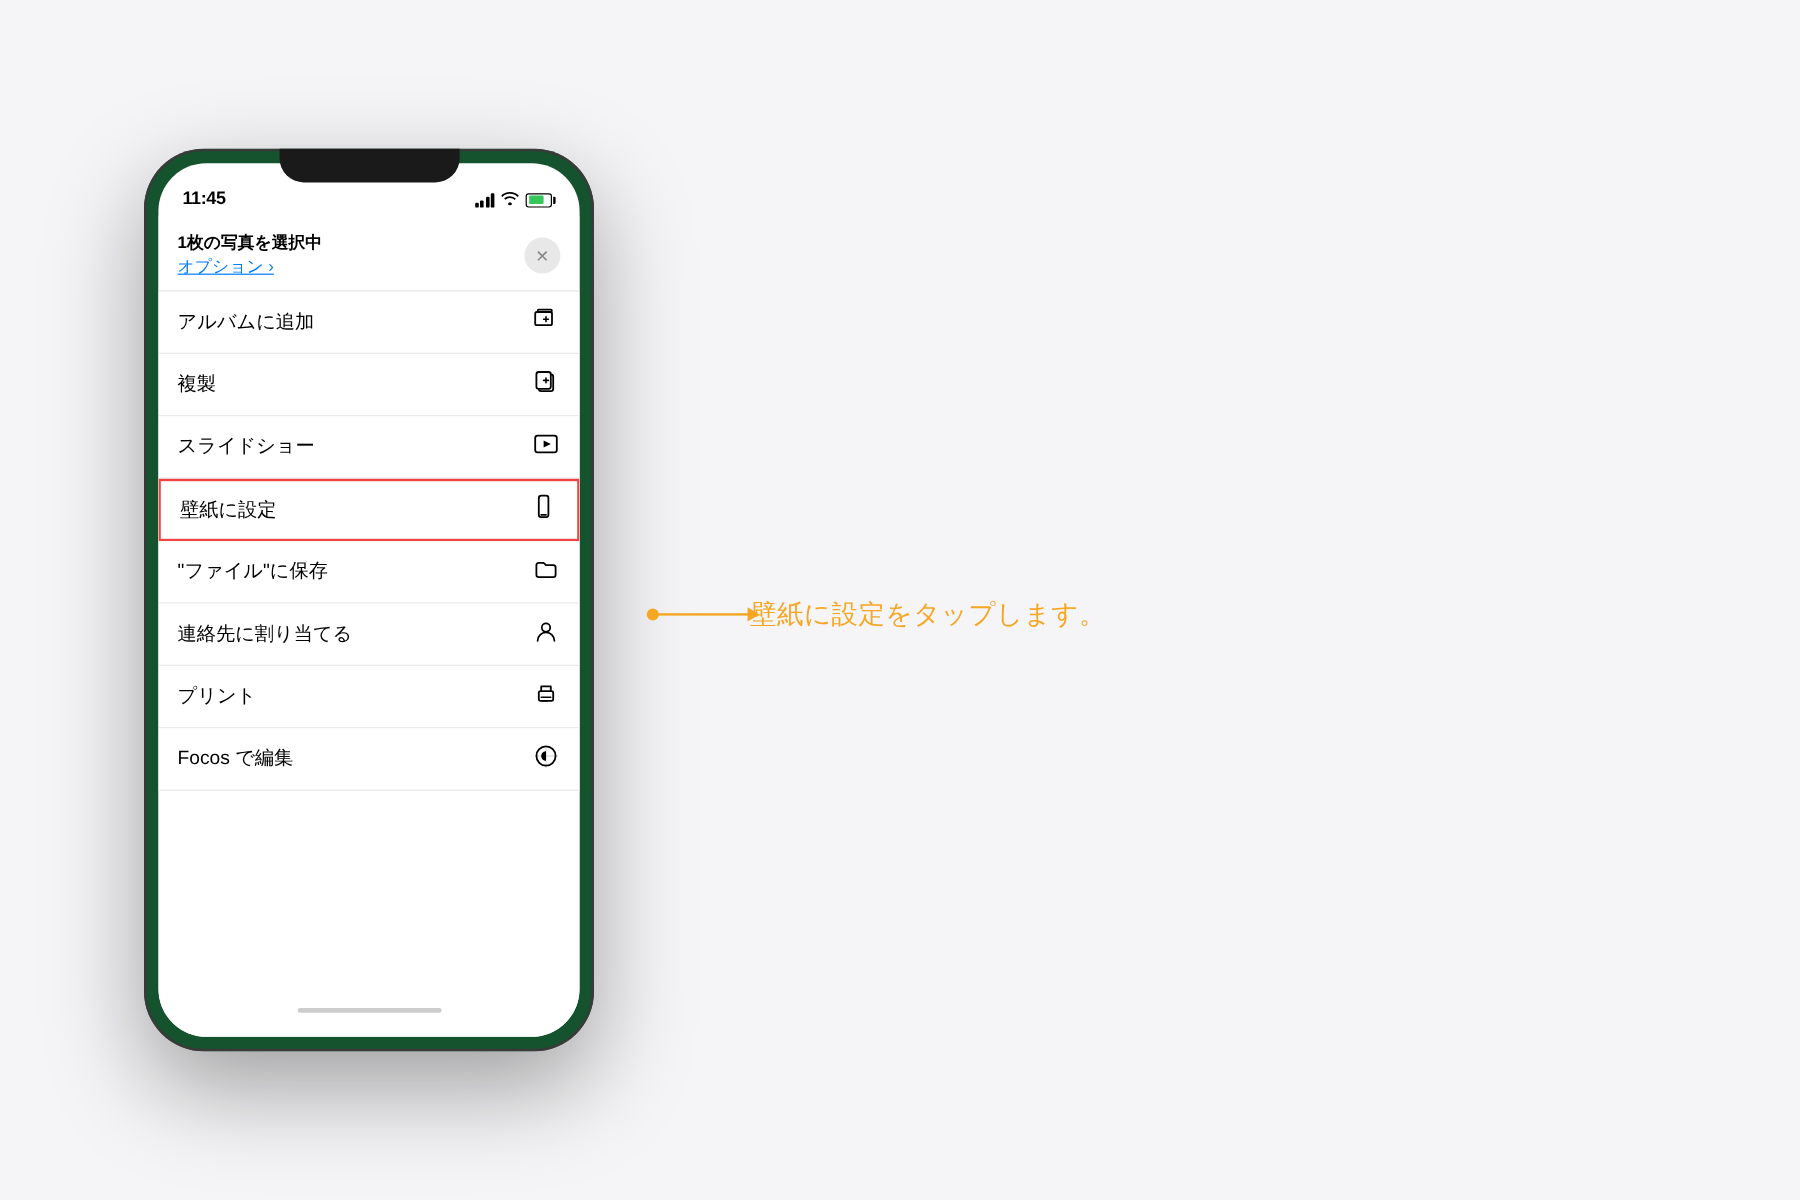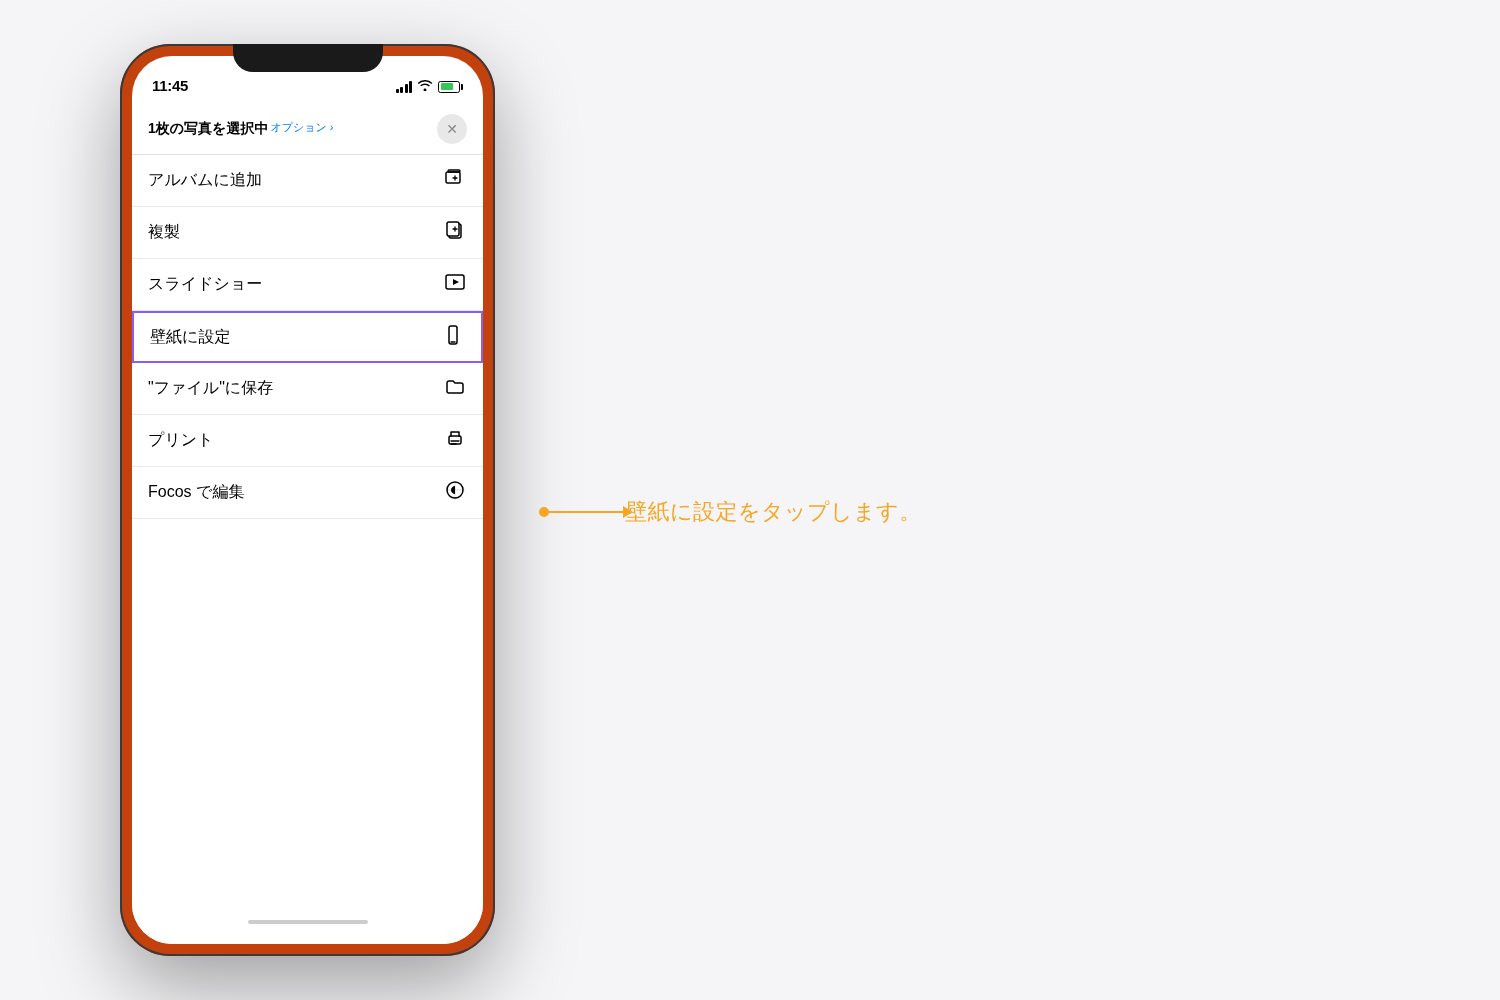--- a/index.html
+++ b/index.html
@@ -20,22 +20,22 @@
       height: 1000px;
       display: flex;
       align-items: center;
       justify-content: flex-start;
       padding-left: 120px;
     }
 
     
     .iphone {
       width: 375px;
-      height: 912px;
-      background: #c2410c;
+      height: 752px;
+      background: #14532d;
       border-radius: 50px;
       position: relative;
       box-shadow: 0 30px 80px rgba(0,0,0,0.35), inset 0 0 0 2px #3a3a3a;
       flex-shrink: 0;
     }
 
     .iphone-screen {
       position: absolute;
       top: 12px;
       left: 12px;
@@ -143,33 +143,34 @@
       padding: 14px 16px 10px;
       border-bottom: 0.5px solid #e0e0e0;
       display: flex;
       align-items: center;
       justify-content: space-between;
     }
 
     .sheet-header-left {
       display: flex;
       align-items: flex-start;
-      flex-direction: row;
+      flex-direction: column;
       gap: 2px;
     }
 
     .sheet-title {
       font-size: 14px;
       font-weight: 600;
       color: #000;
     }
 
     .sheet-options {
-      font-size: 11px;
+      font-size: 14px;
       color: #007AFF;
+      text-decoration: underline;
     }
 
     .sheet-close-btn {
       width: 30px;
       height: 30px;
       background: #e8e8e8;
       border-radius: 50%;
       display: flex;
       align-items: center;
       justify-content: center;
@@ -194,21 +195,21 @@
       justify-content: space-between;
       padding: 0 16px;
       height: 52px;
       border-bottom: 0.5px solid #e8e8e8;
       cursor: pointer;
       background: #fff;
       position: relative;
     }
 
     .menu-item.highlighted {
-      border: 2px solid #8b5cf6;
+      border: 2px solid #ef4444;
       background: #fff;
     }
 
     .menu-item-label {
       font-size: 16px;
       color: #000;
       font-weight: 400;
     }
 
     .menu-item-icon {
@@ -381,20 +382,29 @@
 
           <div class="menu-item">
             <span class="menu-item-label">"ファイル"に保存</span>
             <span class="menu-item-icon">
               <svg width="22" height="22" viewBox="0 0 22 22" fill="none">
                 <path d="M3 8c0-1.1.9-2 2-2h4l2 2h6a2 2 0 012 2v6a2 2 0 01-2 2H5a2 2 0 01-2-2V8z" stroke="#000" stroke-width="1.5" fill="none"></path>
               </svg>
             </span>
           </div>
 
+          <div class="menu-item">
+            <span class="menu-item-label">連絡先に割り当てる</span>
+            <span class="menu-item-icon">
+              <svg width="22" height="22" viewBox="0 0 22 22" fill="none">
+                <circle cx="11" cy="8" r="3.5" stroke="#000" stroke-width="1.5" fill="none"></circle>
+                <path d="M4 19c0-3.866 3.134-7 7-7s7 3.134 7 7" stroke="#000" stroke-width="1.5" stroke-linecap="round" fill="none"></path>
+              </svg>
+            </span>
+          </div>
 
           <div class="menu-item">
             <span class="menu-item-label">プリント</span>
             <span class="menu-item-icon">
               <svg width="22" height="22" viewBox="0 0 22 22" fill="none">
                 <rect x="5" y="9" width="12" height="8" rx="1.5" stroke="#000" stroke-width="1.5" fill="none"></rect>
                 <path d="M7 9V5h8v4" stroke="#000" stroke-width="1.5" stroke-linecap="round" stroke-linejoin="round" fill="none"></path>
                 <path d="M7 14h8M7 17h5" stroke="#000" stroke-width="1.3" stroke-linecap="round"></path>
               </svg>
             </span>

